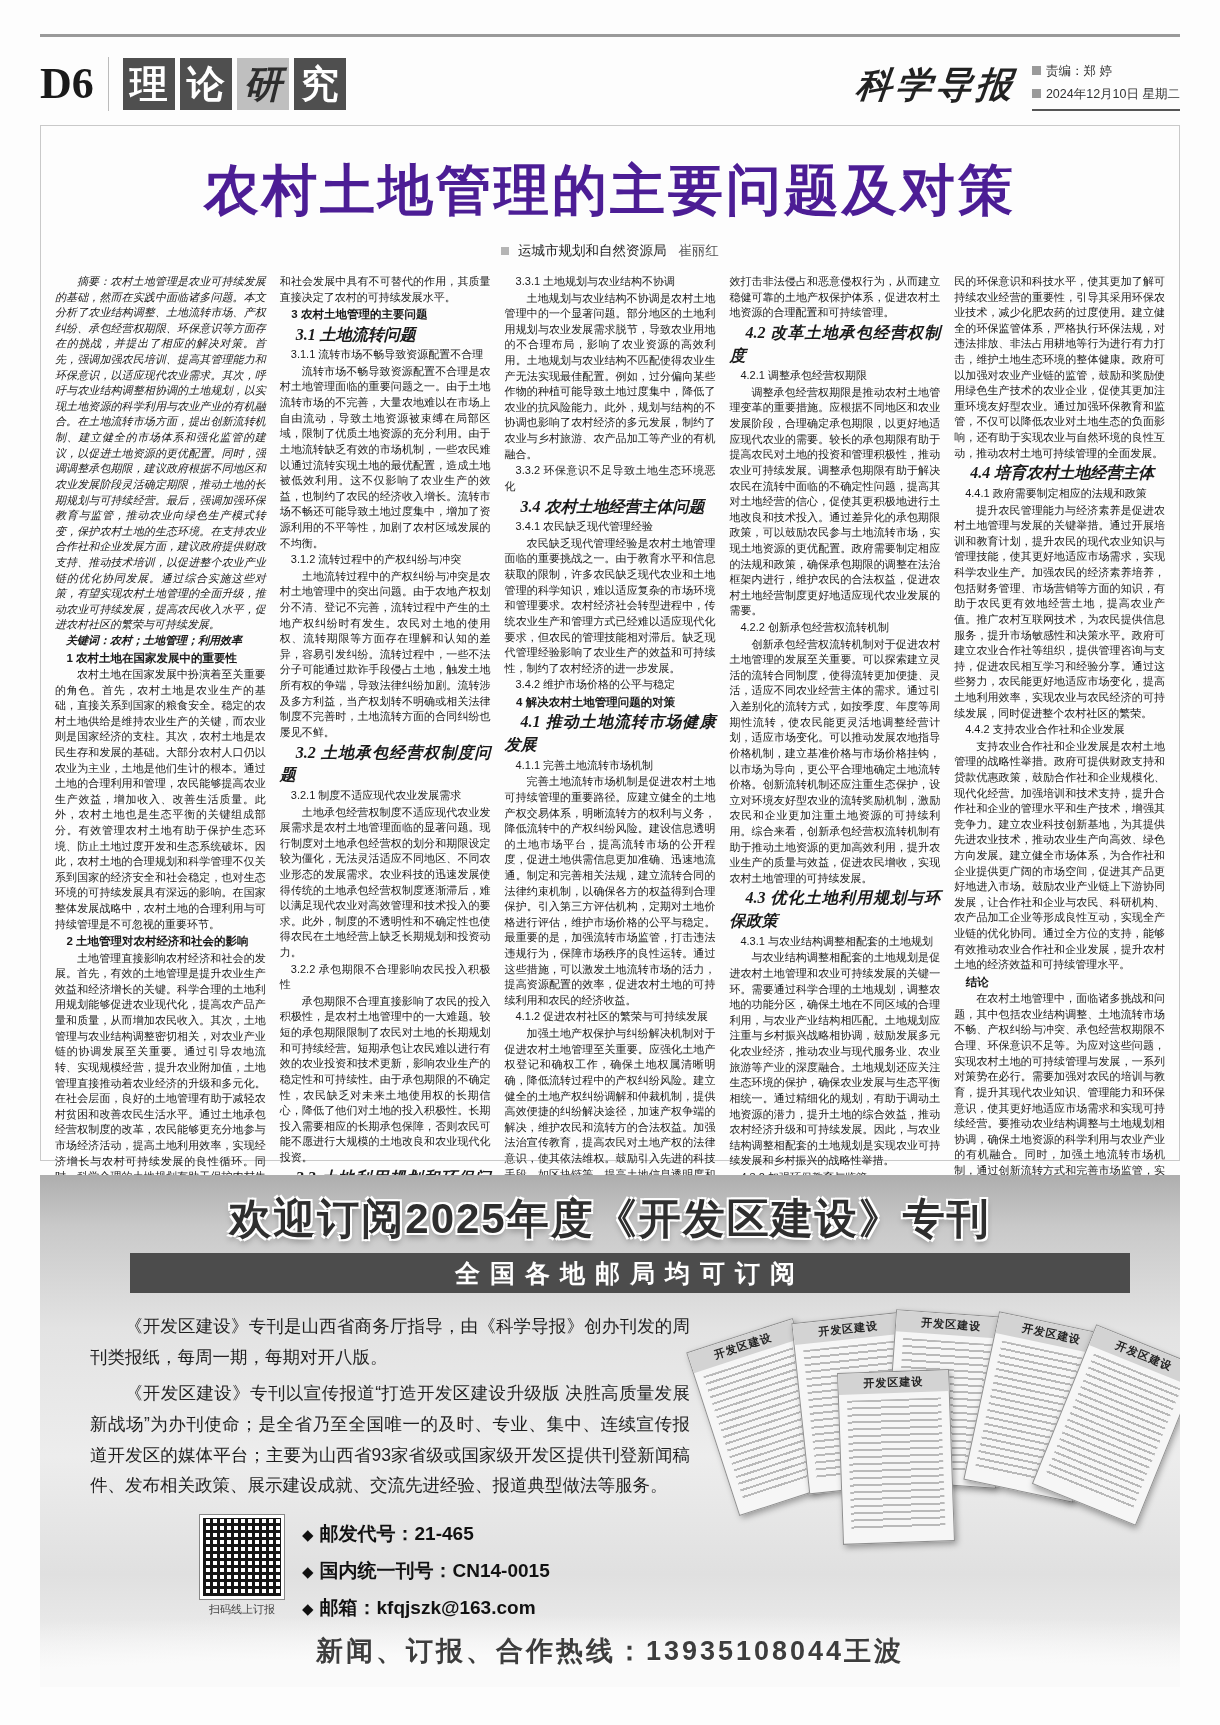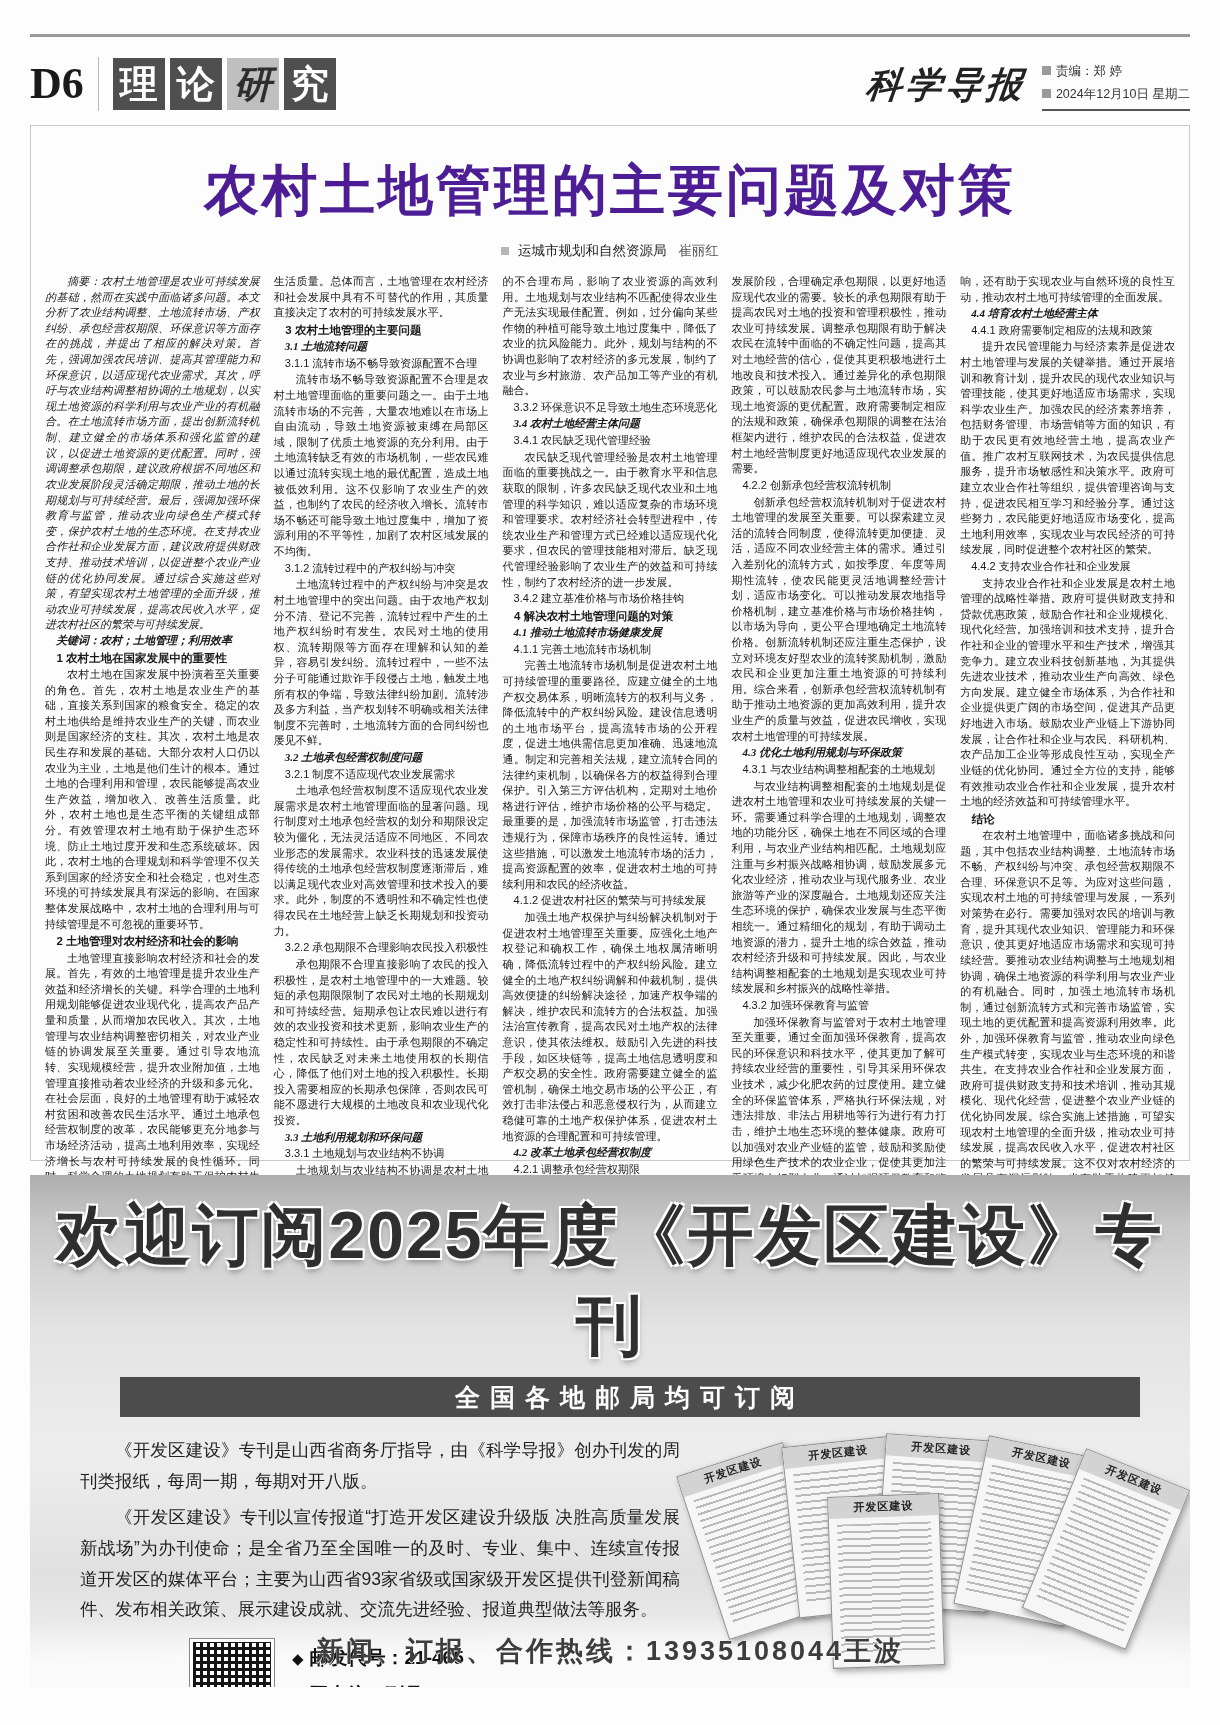--- a/index.html
+++ b/index.html
@@ -1,21 +1,21 @@
 <!DOCTYPE html>
 <html><head>
 <meta charset="utf-8">
 <style>
   html,body{margin:0;padding:0;}
   body{
     width:1220px;height:1725px;background:#fdfdfd;position:relative;
     font-family:"Liberation Serif","DejaVu Serif",serif;color:#1a1a1a;
     -webkit-font-smoothing:antialiased;overflow:hidden;
   }
-  .page{padding:0 30px;}
+  .page{padding:0 40px;}
   .top-rule{height:3px;background:#9a9a9a;margin-top:34px;}
   
   .header{display:flex;align-items:flex-end;justify-content:space-between;margin-top:10px;height:64px;}
   .header-left{display:flex;align-items:center;gap:14px;}
   .page-no{font-size:44px;font-weight:bold;font-family:"Liberation Serif",serif;line-height:1;}
   .hdr-div{width:1px;height:54px;background:#bbb;}
   .section-boxes{display:flex;gap:5px;}
   .sec-box{width:52px;height:52px;background:#4f4f4f;color:#fff;display:flex;align-items:center;justify-content:center;
     font-size:38px;font-weight:bold;font-family:"Liberation Sans","DejaVu Sans",sans-serif;}
   .sec-box.alt{background:#bfbfbf;color:#2e2e2e;font-style:italic;}
@@ -35,28 +35,28 @@
   .byline .author{color:#555;margin-left:8px;}
   .article-body{
     column-count:5;column-gap:14px;height:948px;overflow:hidden;
     text-align:justify;font-size:11px;line-height:1.42;
   }
   .article-body p{margin:0;text-indent:2em;}
   .blk-abstract,.blk-keywords{font-style:italic;}
   .blk-abstract{text-indent:2em;margin:0;}
   .blk-keywords{text-indent:1em;font-weight:bold;margin:0;}
   .blk-h1{font-weight:bold;text-indent:1em;font-family:"Liberation Sans","DejaVu Sans",sans-serif;font-size:11.5px;margin:1px 0;}
-  .blk-h2{font-weight:bold;font-style:italic;text-indent:1em;font-size:11px;margin:1px 0;}
+  .blk-h2{font-weight:bold;font-style:italic;text-indent:1em;font-size:16px;margin:1px 0;}
   .blk-h3{text-indent:1em;font-size:11px;margin:1px 0;font-family:"Liberation Sans","DejaVu Sans",sans-serif;}
   
   .ad-box{position:relative;margin-top:14px;height:512px;overflow:hidden;box-sizing:border-box;
     background:linear-gradient(180deg,#aeaeae 0%,#c9c9c9 10%,#e3e3e3 30%,#ededed 55%,#e0e0e0 78%,#f3f3f3 100%);}
   .ad-box::after{content:"";position:absolute;left:0;right:0;bottom:0;height:90px;
     background:radial-gradient(ellipse 130% 100% at 50% 120%,#fafafa 55%,rgba(250,250,250,0) 100%);}
-  .ad-title{position:relative;z-index:2;text-align:center;font-size:66px;font-weight:900;color:#2f2f2f;letter-spacing:2px;
+  .ad-title{position:relative;z-index:2;text-align:center;font-size:42px;font-weight:900;color:#2f2f2f;letter-spacing:2px;
     margin:16px 0 0 0;font-family:"Liberation Sans","DejaVu Sans",sans-serif;
     text-shadow:-2px -2px 0 #fff,2px -2px 0 #fff,-2px 2px 0 #fff,2px 2px 0 #fff,0 4px 6px rgba(0,0,0,.35);}
   .ad-banner{position:relative;z-index:2;margin:6px 50px 0 90px;height:40px;background:#4c4c4c;
     display:flex;align-items:center;justify-content:center;}
   .ad-banner span{color:#fff;font-size:25px;font-weight:bold;letter-spacing:10px;
     font-family:"Liberation Sans","DejaVu Sans",sans-serif;}
   .ad-content{position:relative;z-index:2;display:flex;margin:18px 30px 0 50px;}
   .ad-left{width:600px;}
   .ad-left p{margin:0 0 6px 0;font-size:17.5px;line-height:1.75;text-indent:2em;color:#1f1f1f;text-align:justify;
     font-family:"Liberation Sans","DejaVu Sans",sans-serif;}
@@ -133,21 +133,21 @@
         <p class="blk-p">土地承包经营权制度不适应现代农业发展需求是农村土地管理面临的显著问题。现行制度对土地承包经营权的划分和期限设定较为僵化，无法灵活适应不同地区、不同农业形态的发展需求。农业科技的迅速发展使得传统的土地承包经营权制度逐渐滞后，难以满足现代农业对高效管理和技术投入的要求。此外，制度的不透明性和不确定性也使得农民在土地经营上缺乏长期规划和投资动力。</p>
         <div class="blk-h3">3.2.2 承包期限不合理影响农民投入积极性</div>
         <p class="blk-p">承包期限不合理直接影响了农民的投入积极性，是农村土地管理中的一大难题。较短的承包期限限制了农民对土地的长期规划和可持续经营。短期承包让农民难以进行有效的农业投资和技术更新，影响农业生产的稳定性和可持续性。由于承包期限的不确定性，农民缺乏对未来土地使用权的长期信心，降低了他们对土地的投入积极性。长期投入需要相应的长期承包保障，否则农民可能不愿进行大规模的土地改良和农业现代化投资。</p>
         <div class="blk-h2">3.3 土地利用规划和环保问题</div>
         <div class="blk-h3">3.3.1 土地规划与农业结构不协调</div>
         <p class="blk-p">土地规划与农业结构不协调是农村土地管理中的一个显著问题。部分地区的土地利用规划与农业发展需求脱节，导致农业用地的不合理布局，影响了农业资源的高效利用。土地规划与农业结构不匹配使得农业生产无法实现最佳配置。例如，过分偏向某些作物的种植可能导致土地过度集中，降低了农业的抗风险能力。此外，规划与结构的不协调也影响了农村经济的多元发展，制约了农业与乡村旅游、农产品加工等产业的有机融合。</p>
         <div class="blk-h3">3.3.2 环保意识不足导致土地生态环境恶化</div>
         <div class="blk-h2">3.4 农村土地经营主体问题</div>
         <div class="blk-h3">3.4.1 农民缺乏现代管理经验</div>
         <p class="blk-p">农民缺乏现代管理经验是农村土地管理面临的重要挑战之一。由于教育水平和信息获取的限制，许多农民缺乏现代农业和土地管理的科学知识，难以适应复杂的市场环境和管理要求。农村经济社会转型进程中，传统农业生产和管理方式已经难以适应现代化要求，但农民的管理技能相对滞后。缺乏现代管理经验影响了农业生产的效益和可持续性，制约了农村经济的进一步发展。</p>
-        <div class="blk-h3">3.4.2 建立基准价格与市场价格挂钩</div>
+        <div class="blk-h3">3.4.2 维护市场价格的公平与稳定</div>
         <div class="blk-h1">4 解决农村土地管理问题的对策</div>
         <div class="blk-h2">4.1 推动土地流转市场健康发展</div>
         <div class="blk-h3">4.1.1 完善土地流转市场机制</div>
         <p class="blk-p">完善土地流转市场机制是促进农村土地可持续管理的重要路径。应建立健全的土地产权交易体系，明晰流转方的权利与义务，降低流转中的产权纠纷风险。建设信息透明的土地市场平台，提高流转市场的公开程度，促进土地供需信息更加准确、迅速地流通。制定和完善相关法规，建立流转合同的法律约束机制，以确保各方的权益得到合理保护。引入第三方评估机构，定期对土地价格进行评估，维护市场价格的公平与稳定。最重要的是，加强流转市场监管，打击违法违规行为，保障市场秩序的良性运转。通过这些措施，可以激发土地流转市场的活力，提高资源配置的效率，促进农村土地的可持续利用和农民的经济收益。</p>
         <div class="blk-h3">4.1.2 促进农村社区的繁荣与可持续发展</div>
         <p class="blk-p">加强土地产权保护与纠纷解决机制对于促进农村土地管理至关重要。应强化土地产权登记和确权工作，确保土地权属清晰明确，降低流转过程中的产权纠纷风险。建立健全的土地产权纠纷调解和仲裁机制，提供高效便捷的纠纷解决途径，加速产权争端的解决，维护农民和流转方的合法权益。加强法治宣传教育，提高农民对土地产权的法律意识，使其依法维权。鼓励引入先进的科技手段，如区块链等，提高土地信息透明度和产权交易的安全性。政府需要建立健全的监管机制，确保土地交易市场的公平公正，有效打击非法侵占和恶意侵权行为，从而建立稳健可靠的土地产权保护体系，促进农村土地资源的合理配置和可持续管理。</p>
         <div class="blk-h2">4.2 改革土地承包经营权制度</div>
         <div class="blk-h3">4.2.1 调整承包经营权期限</div>
         <p class="blk-p">调整承包经营权期限是推动农村土地管理变革的重要措施。应根据不同地区和农业发展阶段，合理确定承包期限，以更好地适应现代农业的需要。较长的承包期限有助于提高农民对土地的投资和管理积极性，推动农业可持续发展。调整承包期限有助于解决农民在流转中面临的不确定性问题，提高其对土地经营的信心，促使其更积极地进行土地改良和技术投入。通过差异化的承包期限政策，可以鼓励农民参与土地流转市场，实现土地资源的更优配置。政府需要制定相应的法规和政策，确保承包期限的调整在法治框架内进行，维护农民的合法权益，促进农村土地经营制度更好地适应现代农业发展的需要。</p>
         <div class="blk-h3">4.2.2 创新承包经营权流转机制</div>

